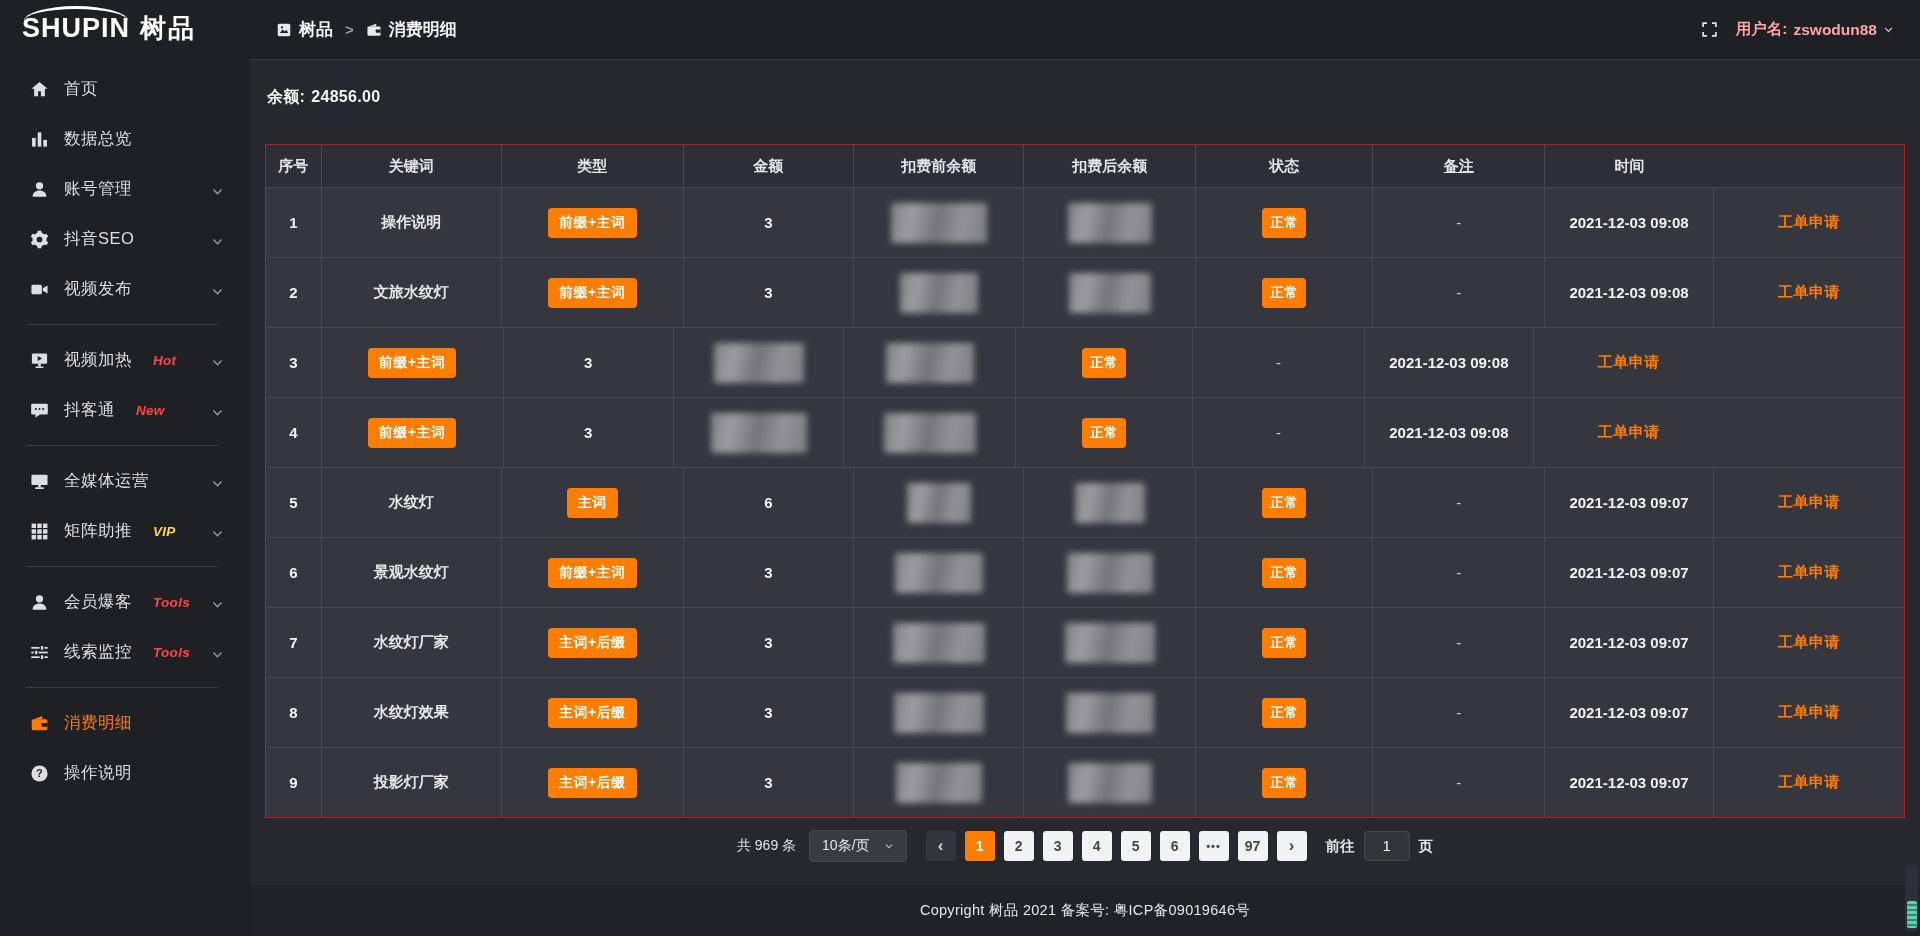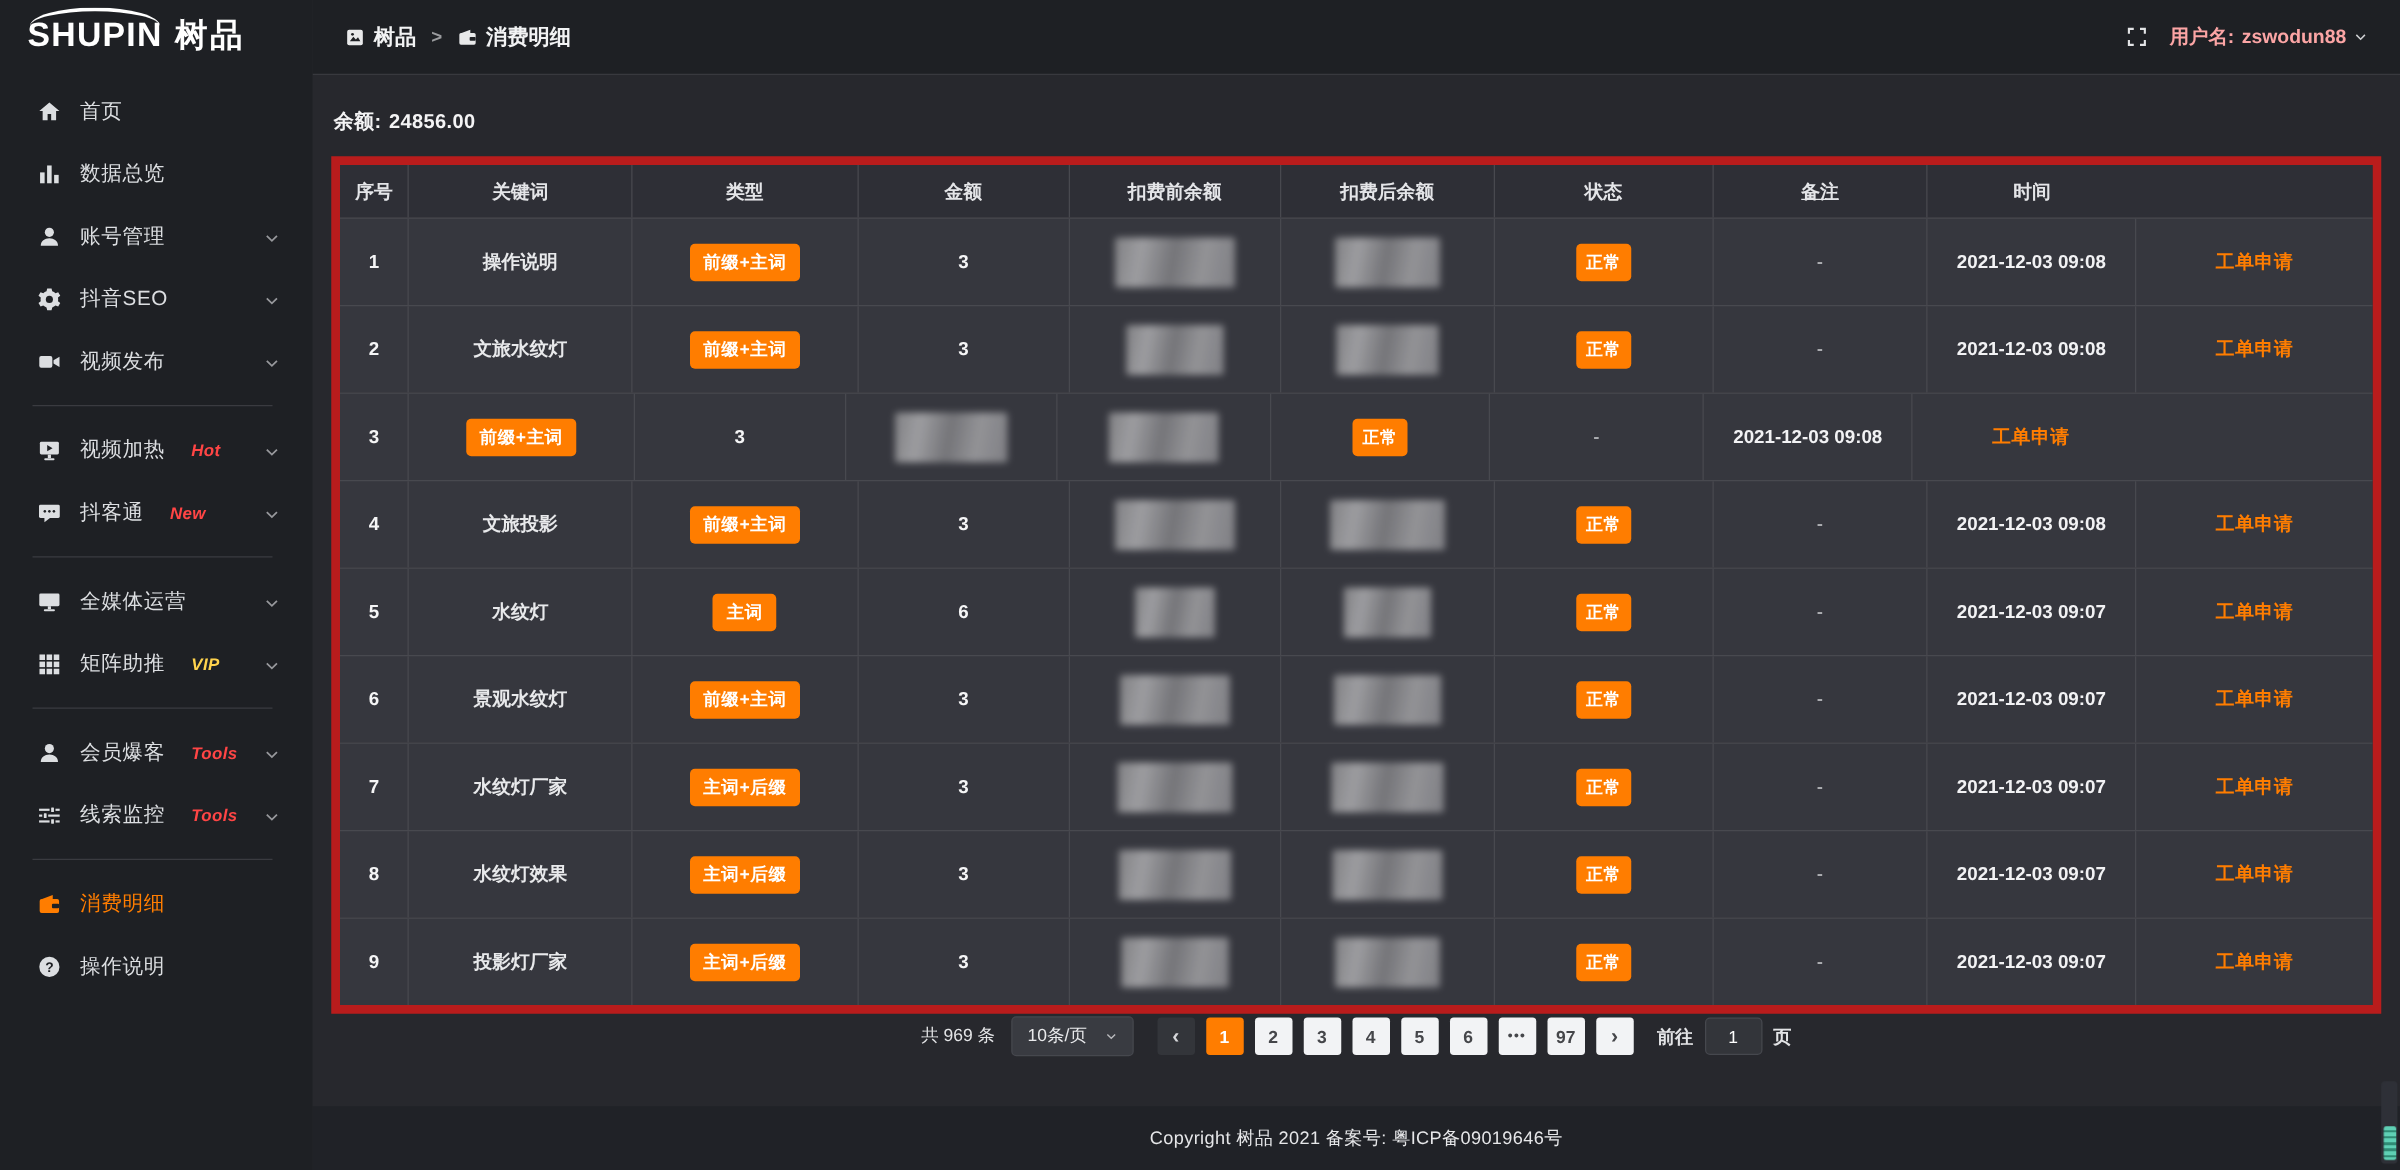--- a/index.html
+++ b/index.html
@@ -39,39 +39,39 @@
   .fs-icon path { stroke:currentColor; fill:none; }
   .username { font-size:15.5px; font-weight:600; color:#fca5a5; display:flex; align-items:center; gap:6px; cursor:pointer; }
   .uchev { width:11px; height:11px; display:inline-flex; color:#cfd0d3; }
   .uchev svg { width:100%; height:100%; stroke:currentColor; fill:none; }
 
   .content { flex:1; padding:0 15px; }
   .balance { margin:27px 2px 0 2px; font-size:16px; color:#f4f4f5; font-weight:700; letter-spacing:.3px; }
   .balance .val { margin-left:6px; }
 
   
-  .table { margin-top:17px; border:7px solid #b91c1c; }
+  .table { margin-top:36px; border:1px solid #b91c1c; }
   .tr { display:flex; background:#36373e; }
   .tr + .tr { border-top:1px solid #48494f; }
   .thead { background:#2e2f36; height:42px; }
   .tbody-row { height:70px; }
   .th, .td { display:flex; align-items:center; justify-content:center; border-right:1px solid #48494f; padding:0 4px; }
   .th:last-child, .td:last-child { border-right:none; }
   .th { font-size:15px; font-weight:600; color:#e4e5e8; }
   .td { font-size:15px; color:#e8e9eb; }
   .td.bold { font-weight:700; color:#f5f5f6; }
   .badge { background:#ff7d00; color:#fff; font-size:14px; font-weight:600; padding:6px 11px; border-radius:4px; letter-spacing:.5px; white-space:nowrap; }
   .badge.small { padding:6px 8px; font-size:13.5px; }
   .redact { height:40px; border-radius:2px; opacity:.92; filter:blur(3px);
       background:linear-gradient(100deg,#87878a 0%,#a6a6a9 22%,#7a7a7e 48%,#9b9b9e 72%,#85858a 100%); }
   .time-cell { font-weight:600; color:#f2f2f4; }
   .wo-link { color:#ff7d00; font-size:15px; font-weight:600; cursor:pointer; letter-spacing:.5px; }
 
   
-  .pagination { display:flex; align-items:center; justify-content:center; gap:9px; margin-top:2px; color:#e3e4e6; }
+  .pagination { display:flex; align-items:center; justify-content:center; gap:9px; margin-top:12px; color:#e3e4e6; }
   .pg-total { font-size:14px; margin-right:4px; }
   .page-size { height:32px; background:#393b41; border:1px solid #46484e; border-radius:4px; color:#e9eaec;
       display:flex; align-items:center; gap:14px; padding:0 12px; font-size:14px; cursor:pointer; margin-right:10px; }
   .ps-chev { width:10px; height:10px; display:inline-flex; color:#b9babd; }
   .ps-chev svg { width:100%; height:100%; stroke:currentColor; fill:none; }
   .pg-btn { min-width:30px; height:30px; border:none; border-radius:3px; background:#f2f3f5; color:#45464a;
       font-size:14px; font-weight:700; display:flex; align-items:center; justify-content:center; cursor:pointer; padding:0 7px; font-family:"Liberation Sans",sans-serif; }
   .pg-btn.arrow { font-size:17px; font-weight:700; }
   .pg-btn.prev { background:#33353a; color:#d6d7da; }
   .pg-btn.active { background:#ff7d00; color:#fff; }
@@ -394,21 +394,20 @@
               <span class="badge small">正常</span>
             </div>
             <div class="td" style="width: 10.5%; color: rgb(207, 208, 211);">-</div>
             <div class="td time-cell" style="width: 10.3%;">2021-12-03 09:08</div>
             <div class="td" style="width: 11.6%;">
               <span class="wo-link">工单申请</span>
             </div>
           </div>
           <div class="tr tbody-row">
             <div class="td bold" style="width: 3.4%;">4</div>
-            <div class="td" style="width: 11%; font-weight: 600;">文旅投影</div>
             <div class="td" style="width: 11.1%;">
               <span class="badge">前缀+主词</span>
             </div>
             <div class="td bold" style="width: 10.4%;">3</div>
             <div class="td" style="width: 10.4%;">
               <div class="redact" style="width: 96px;"></div>
             </div>
             <div class="td" style="width: 10.5%;">
               <div class="redact" style="width: 92px;"></div>
             </div>

